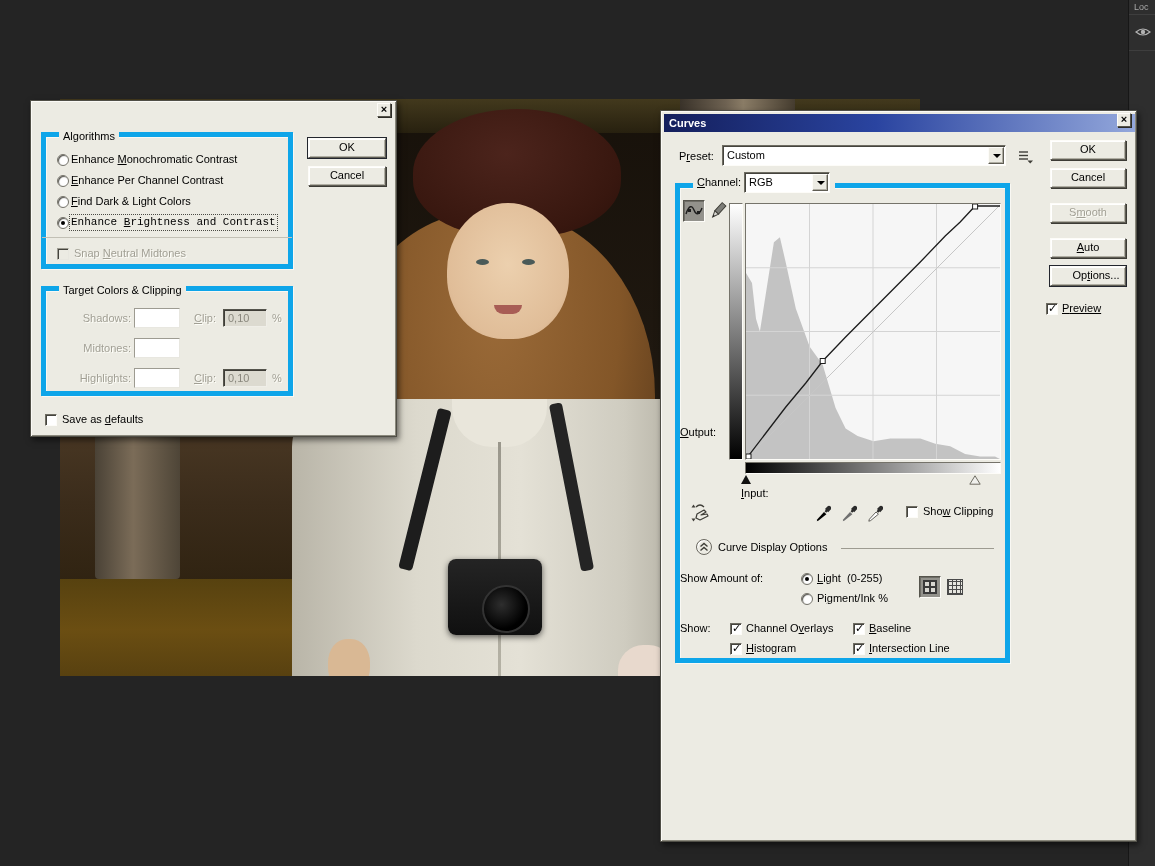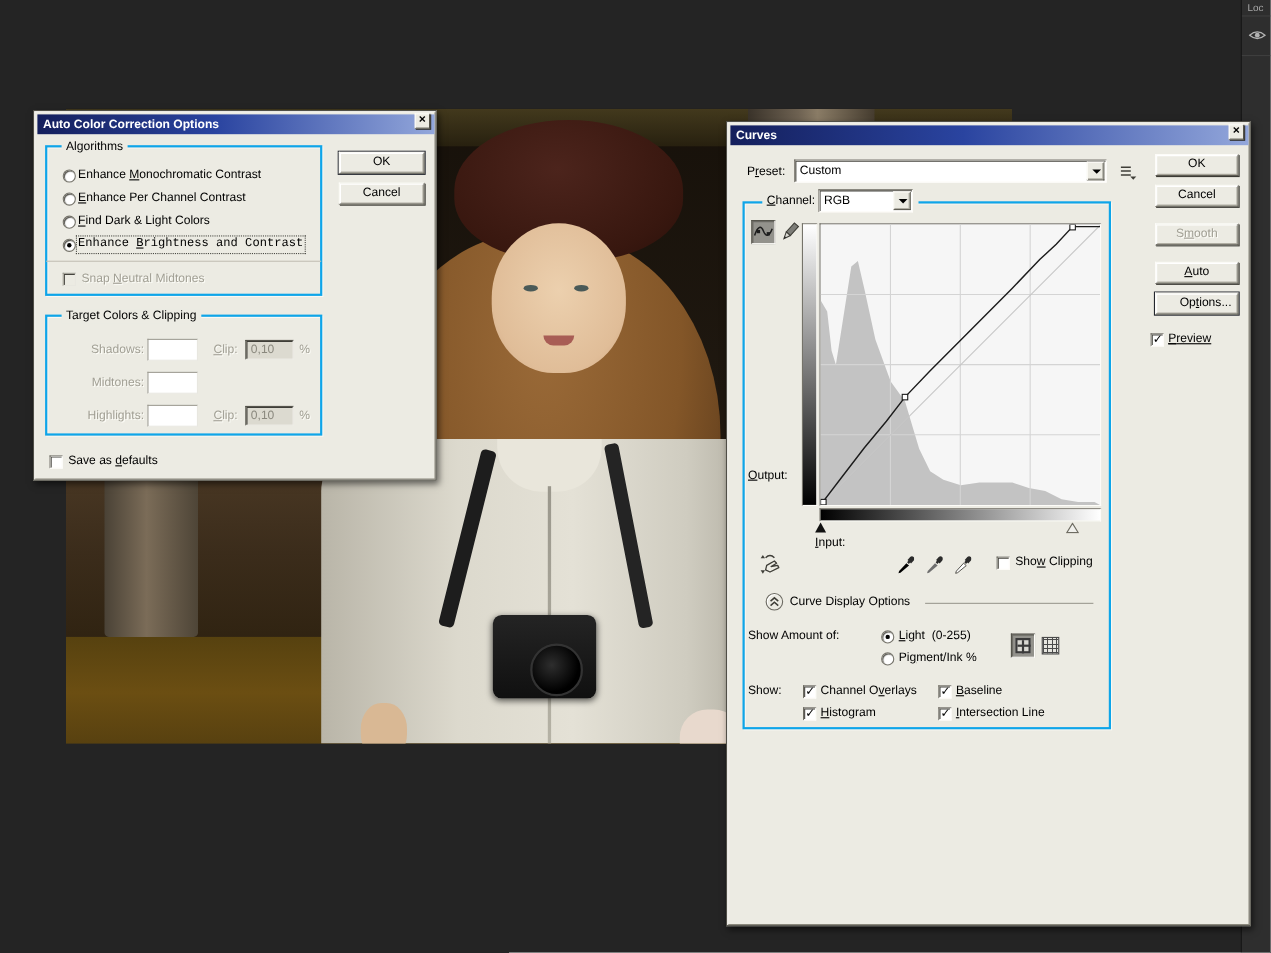--- a/index.html
+++ b/index.html
@@ -56,21 +56,21 @@
 
   
   .dlg { position:absolute; background:#ecebe3; border:1px solid #504f47;
          box-shadow: inset 1px 1px 0 #fbfaf6, inset -1px -1px 0 #8a887c, 2px 3px 6px rgba(0,0,0,.55); }
   .titlebar { position:absolute; left:3px; top:3px; height:18px;
          background:linear-gradient(90deg,#141f5c,#2a44a0 45%,#93a7db); color:#fff; font-weight:bold;
          line-height:18px; padding-left:5px; }
   .tclose { position:absolute; top:2px; width:14px; height:14px; background:#ecebe3; color:#000;
          border:1px solid; border-color:#fdfcf8 #55534a #55534a #fdfcf8; box-shadow:1px 1px 0 #2c2b26;
          font-size:11px; font-weight:bold; line-height:11px; text-align:center; }
-  .fieldset { position:absolute; border:2px solid #0ea5e9; box-shadow:inset 1px 1px 0 #f9f8f3, 1px 1px 0 #f9f8f3; }
+  .fieldset { position:absolute; border:5px solid #0ea5e9; box-shadow:inset 1px 1px 0 #f9f8f3, 1px 1px 0 #f9f8f3; }
   .legend { position:absolute; top:-7px; background:#ecebe3; padding:0 4px; line-height:13px; white-space:pre; }
   .btn { position:absolute; background:#ecebe3; text-align:center; line-height:17px;
          border:1px solid; border-color:#fdfcf8 #5f5d54 #5f5d54 #fdfcf8;
          box-shadow: inset 1px 1px 0 #ffffff, inset -1px -1px 0 #b0aea3, 1px 1px 0 #3c3b35; }
   .btn.default { box-shadow: inset 1px 1px 0 #ffffff, inset -1px -1px 0 #b0aea3, 0 0 0 1px #23262e; }
   .btn.disabled { color:#a19f94; text-shadow:1px 1px 0 #fdfdf8; }
   .radio { position:absolute; width:12px; height:12px; border-radius:50%; background:#fff;
          border:1px solid #75736a; box-shadow: inset 1px 1px 1px #55544e, inset -1px -1px 0 #fff; }
   .radio.on::after { content:""; position:absolute; left:3px; top:3px; width:4px; height:4px; border-radius:50%; background:#000; }
   .check { position:absolute; width:12px; height:12px; background:#fff;
@@ -138,23 +138,20 @@
     <div class="divider" style="top:14px;"></div>
     <svg class="abs" style="left:6px;top:26px;" width="16" height="12" viewBox="0 0 16 12">
       <path d="M1 6 Q8 0 15 6 Q8 12 1 6 Z" fill="none" stroke="#b2b2b2" stroke-width="1.2"></path>
       <circle cx="8" cy="6" r="2.2" fill="#b2b2b2"></circle>
     </svg>
     <div class="divider" style="top:50px;"></div>
   </div>
 
 
   <div class="dlg" style="left:30px;top:100px;width:367px;height:337px;">
-    <div class="titlebar" style="width:361px;">
-      <span>Auto Color Correction Options</span>
-    </div>
     <div class="tclose" style="right:5px;">×</div>
 
     <div class="fieldset" style="left:10px;top:31px;width:252px;height:137px;">
       <div class="legend" style="left:13px;">Algorithms</div>
     </div>
     <div class="radio" style="left:26px;top:53px;"></div>
     <div class="lbl" style="left:40px;top:52px;">Enhance <u>M</u>onochromatic Contrast</div>
     <div class="radio" style="left:26px;top:74px;"></div>
     <div class="lbl" style="left:40px;top:73px;"><u>E</u>nhance Per Channel Contrast</div>
     <div class="radio" style="left:26px;top:95px;"></div>

